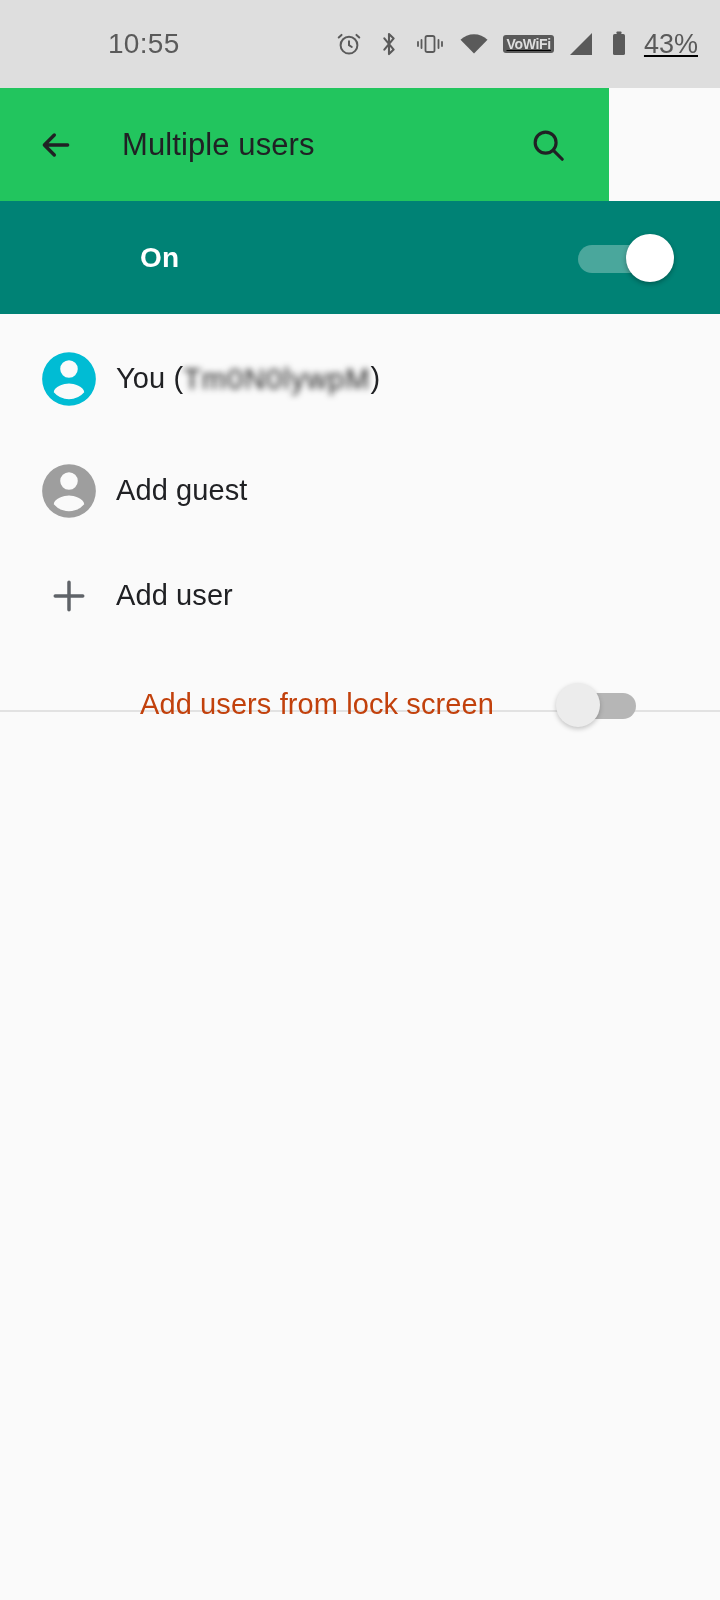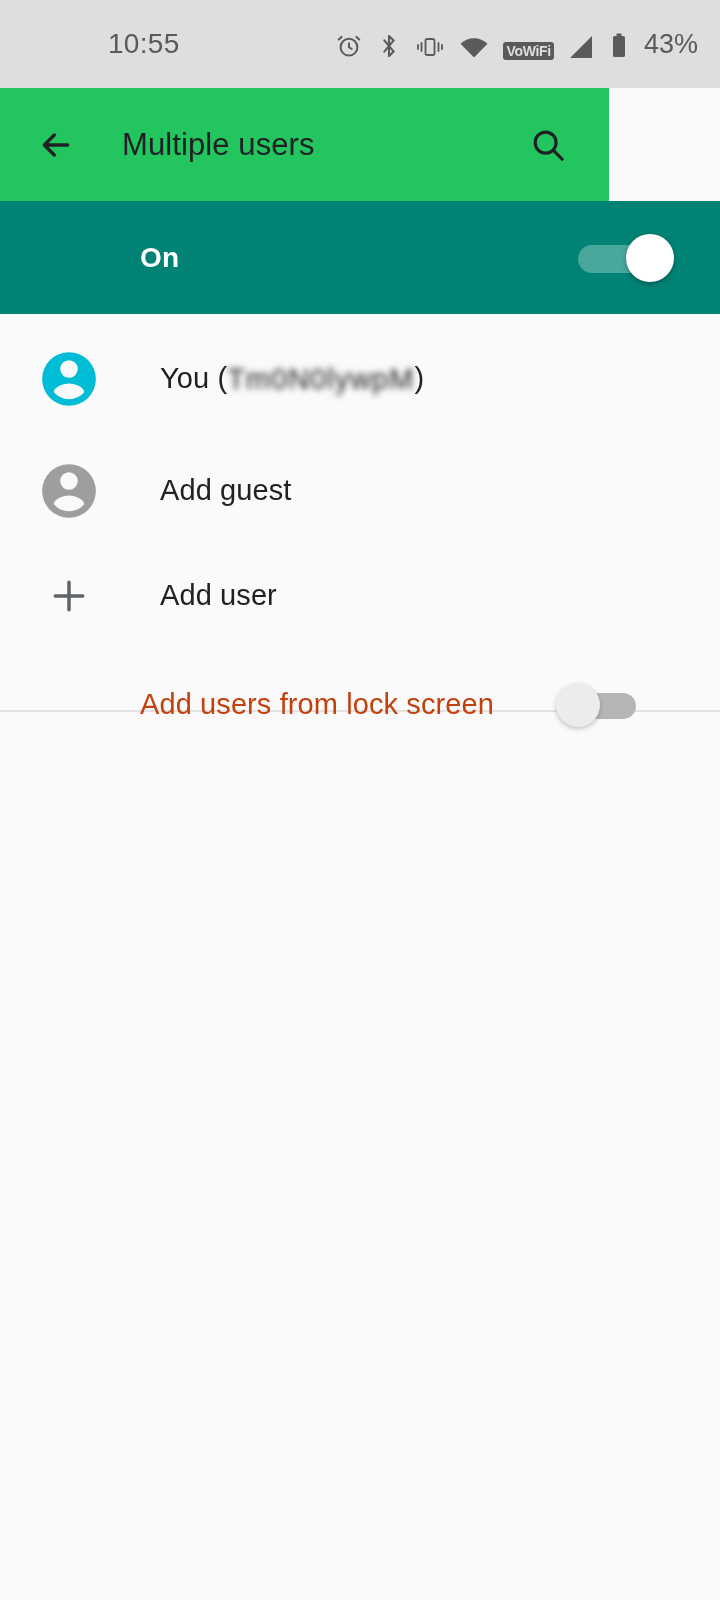--- a/index.html
+++ b/index.html
@@ -15,21 +15,21 @@
   .status-bar {
     position:absolute; top:0; left:0; width:720px; height:88px;
     background:#dedede; display:flex; align-items:center;
     padding:0 22px 0 0;
   }
   .status-time {
     font-size:28px; color:#5a5a5a; letter-spacing:0.3px;
     margin-left:108px; font-weight:400;
   }
   .status-icons {
-    margin-left:auto; display:flex; align-items:flex-end; gap:14px;
+    margin-left:auto; display:flex; align-items:center; gap:14px;text-decoration:underline;
   }
   .status-icons .ic { display:flex; align-items:center; justify-content:center; }
   .vowifi {
     background:#5a5a5a; color:#dedede; font-size:14px; font-weight:700;
     padding:2px 3px; border-radius:3px; line-height:1; letter-spacing:-0.3px;
   }
   .batt-pct { font-size:27px; color:#5a5a5a; margin-left:2px; }
 
   
   .app-bar {
@@ -68,21 +68,21 @@
     padding-left:38px; padding-right:38px;
   }
   .row-user { height:124px; padding-top:6px; }
   .row-guest { height:105px; }
   .row-adduser { height:105px; }
   .row-lock { height:113px; }
 
   .avatar { width:62px; height:62px; flex:0 0 62px; display:flex; align-items:center; justify-content:center; }
   .plus-icon { width:62px; height:62px; flex:0 0 62px; display:flex; align-items:center; justify-content:center; }
 
-  .row-texts { margin-left:60px; display:flex; flex-direction:row; justify-content:center; }
+  .row-texts { margin-left:16px; display:flex; flex-direction:row; justify-content:center; }
   .row-title { font-size:29px; color:#202124; line-height:1.15; letter-spacing:0.1px; }
   .row-sub { font-size:26px; color:#6d6d6d; margin-top:7px; letter-spacing:0.1px; }
 
   .redacted {
     display:inline-block;
     filter: blur(3.1px);
     color:#1a1a1a;
     letter-spacing:1px;
     transform:translateY(1px);
   }

